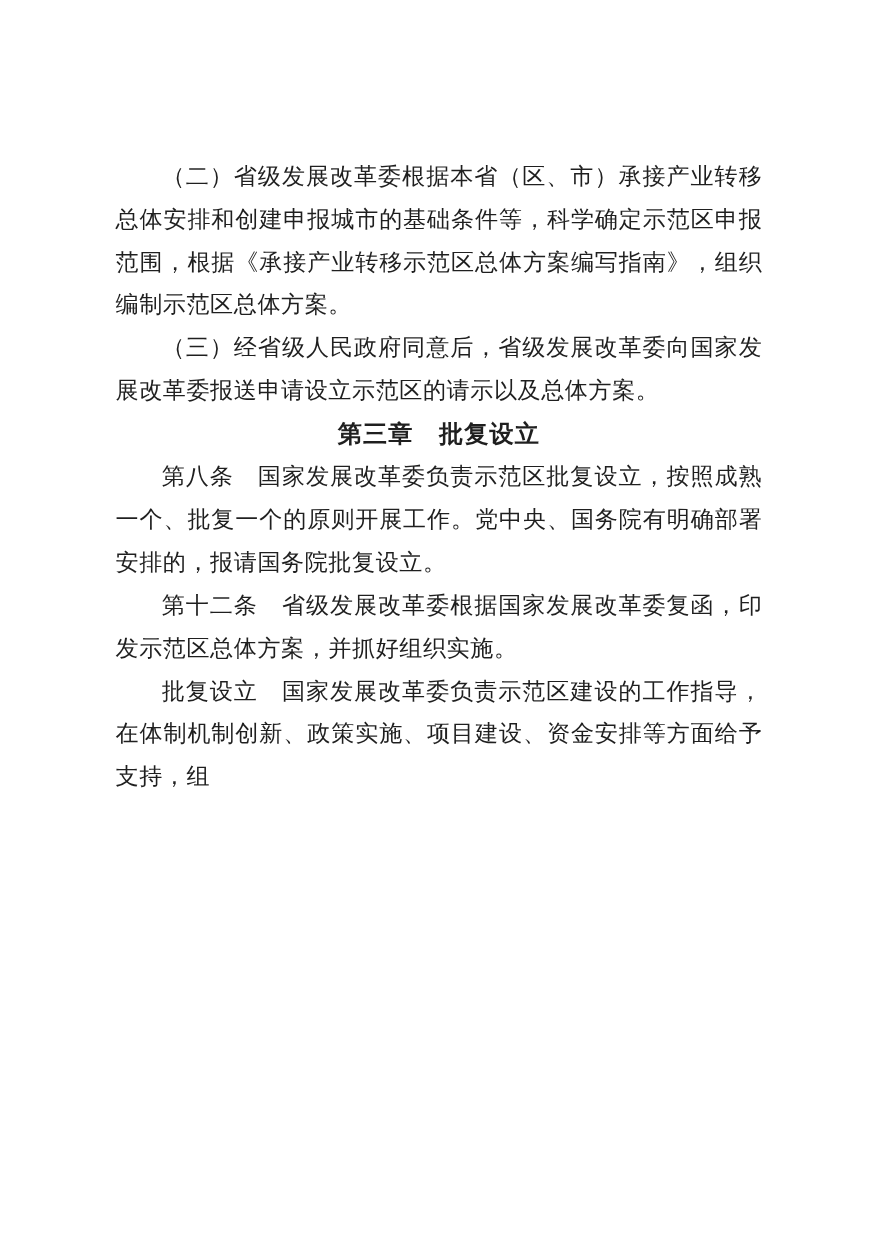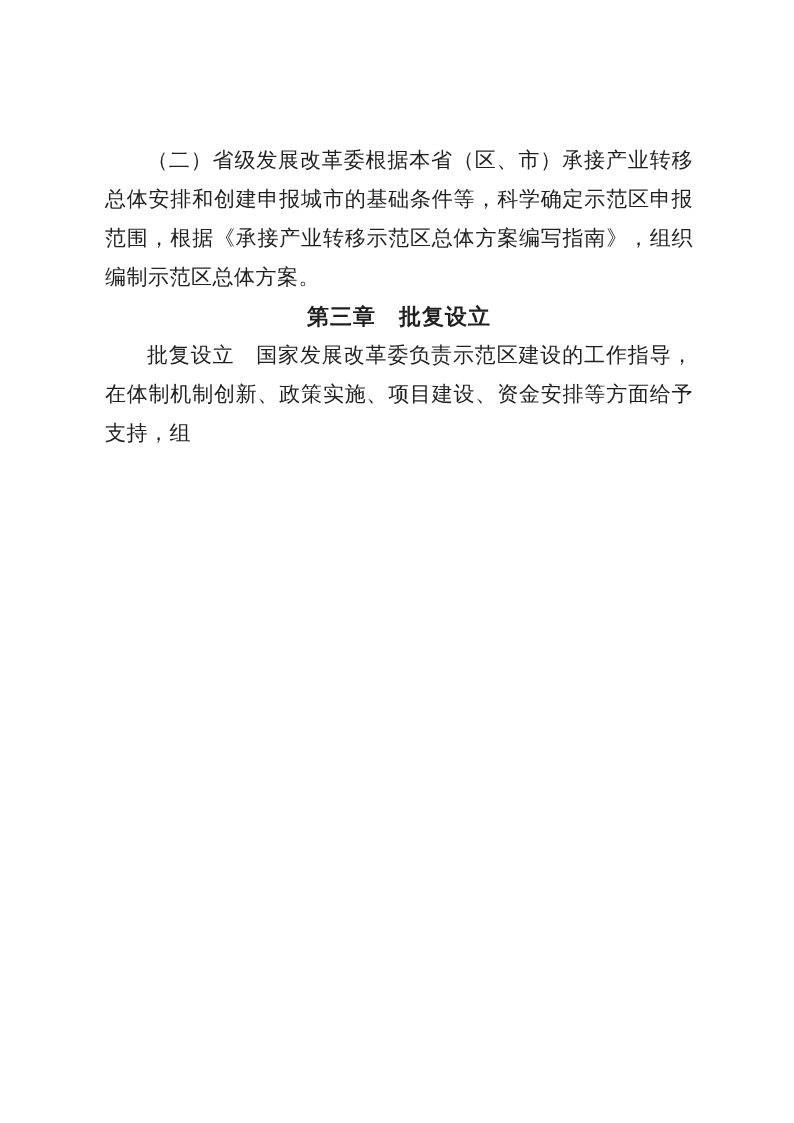--- a/index.html
+++ b/index.html
@@ -50,19 +50,22 @@
     line-height: 30px;
     color: #2a2a2a;
   }
 </style>
 </head>
 <body>
 
 <div class="page">
   <div class="content" id="doc-body">
       <p class="para">（二）省级发展改革委根据本省（区、市）承接产业转移总体安排和创建申报城市的基础条件等，科学确定示范区申报范围，根据《承接产业转移示范区总体方案编写指南》，组织编制示范区总体方案。</p>
+      <p class="para">（三）经省级人民政府同意后，省级发展改革委向国家发展改革委报送申请设立示范区的请示以及总体方案。</p>
       <h2 class="chapter">第三章　批复设立</h2>
+      <p class="para">第八条　国家发展改革委负责示范区批复设立，按照成熟一个、批复一个的原则开展工作。党中央、国务院有明确部署安排的，报请国务院批复设立。</p>
+      <p class="para">第十二条　省级发展改革委根据国家发展改革委复函，印发示范区总体方案，并抓好组织实施。</p>
       <p class="para">批复设立　国家发展改革委负责示范区建设的工作指导，在体制机制创新、政策实施、项目建设、资金安排等方面给予支持，组</p>
     </div>
   <div class="footer">
     <span>3</span>
   </div>
 </div>
 
 </body></html>

